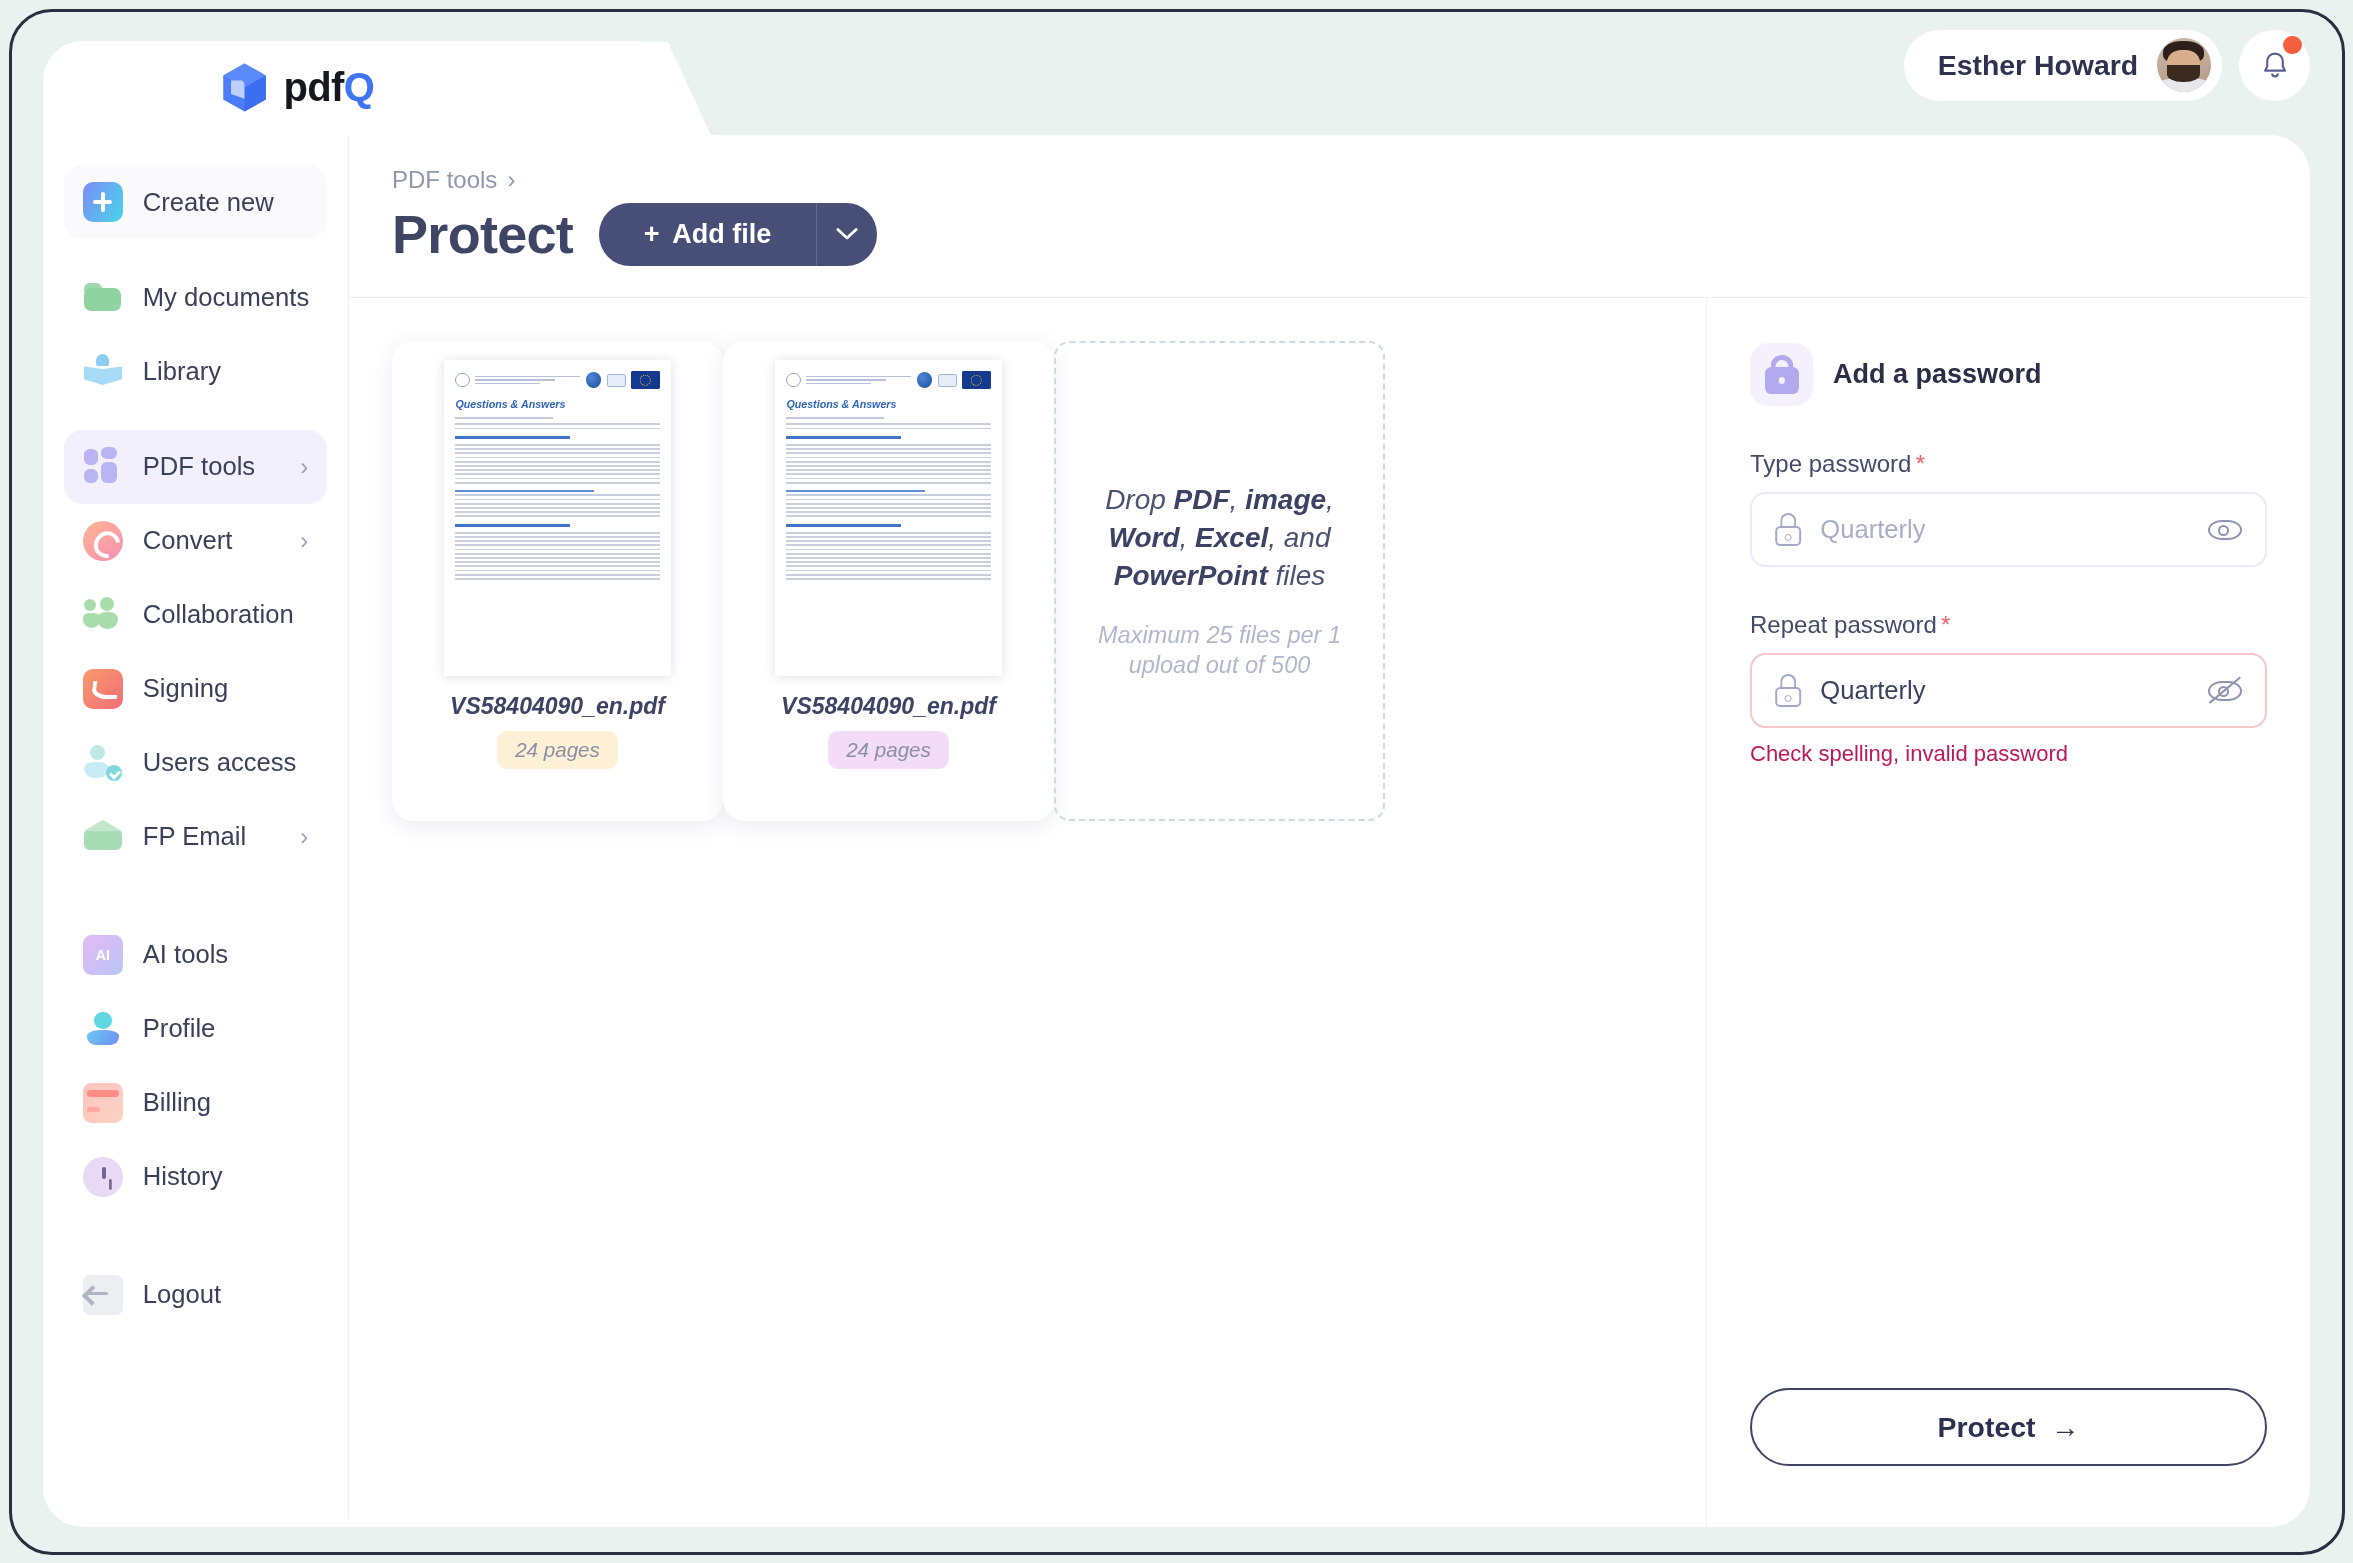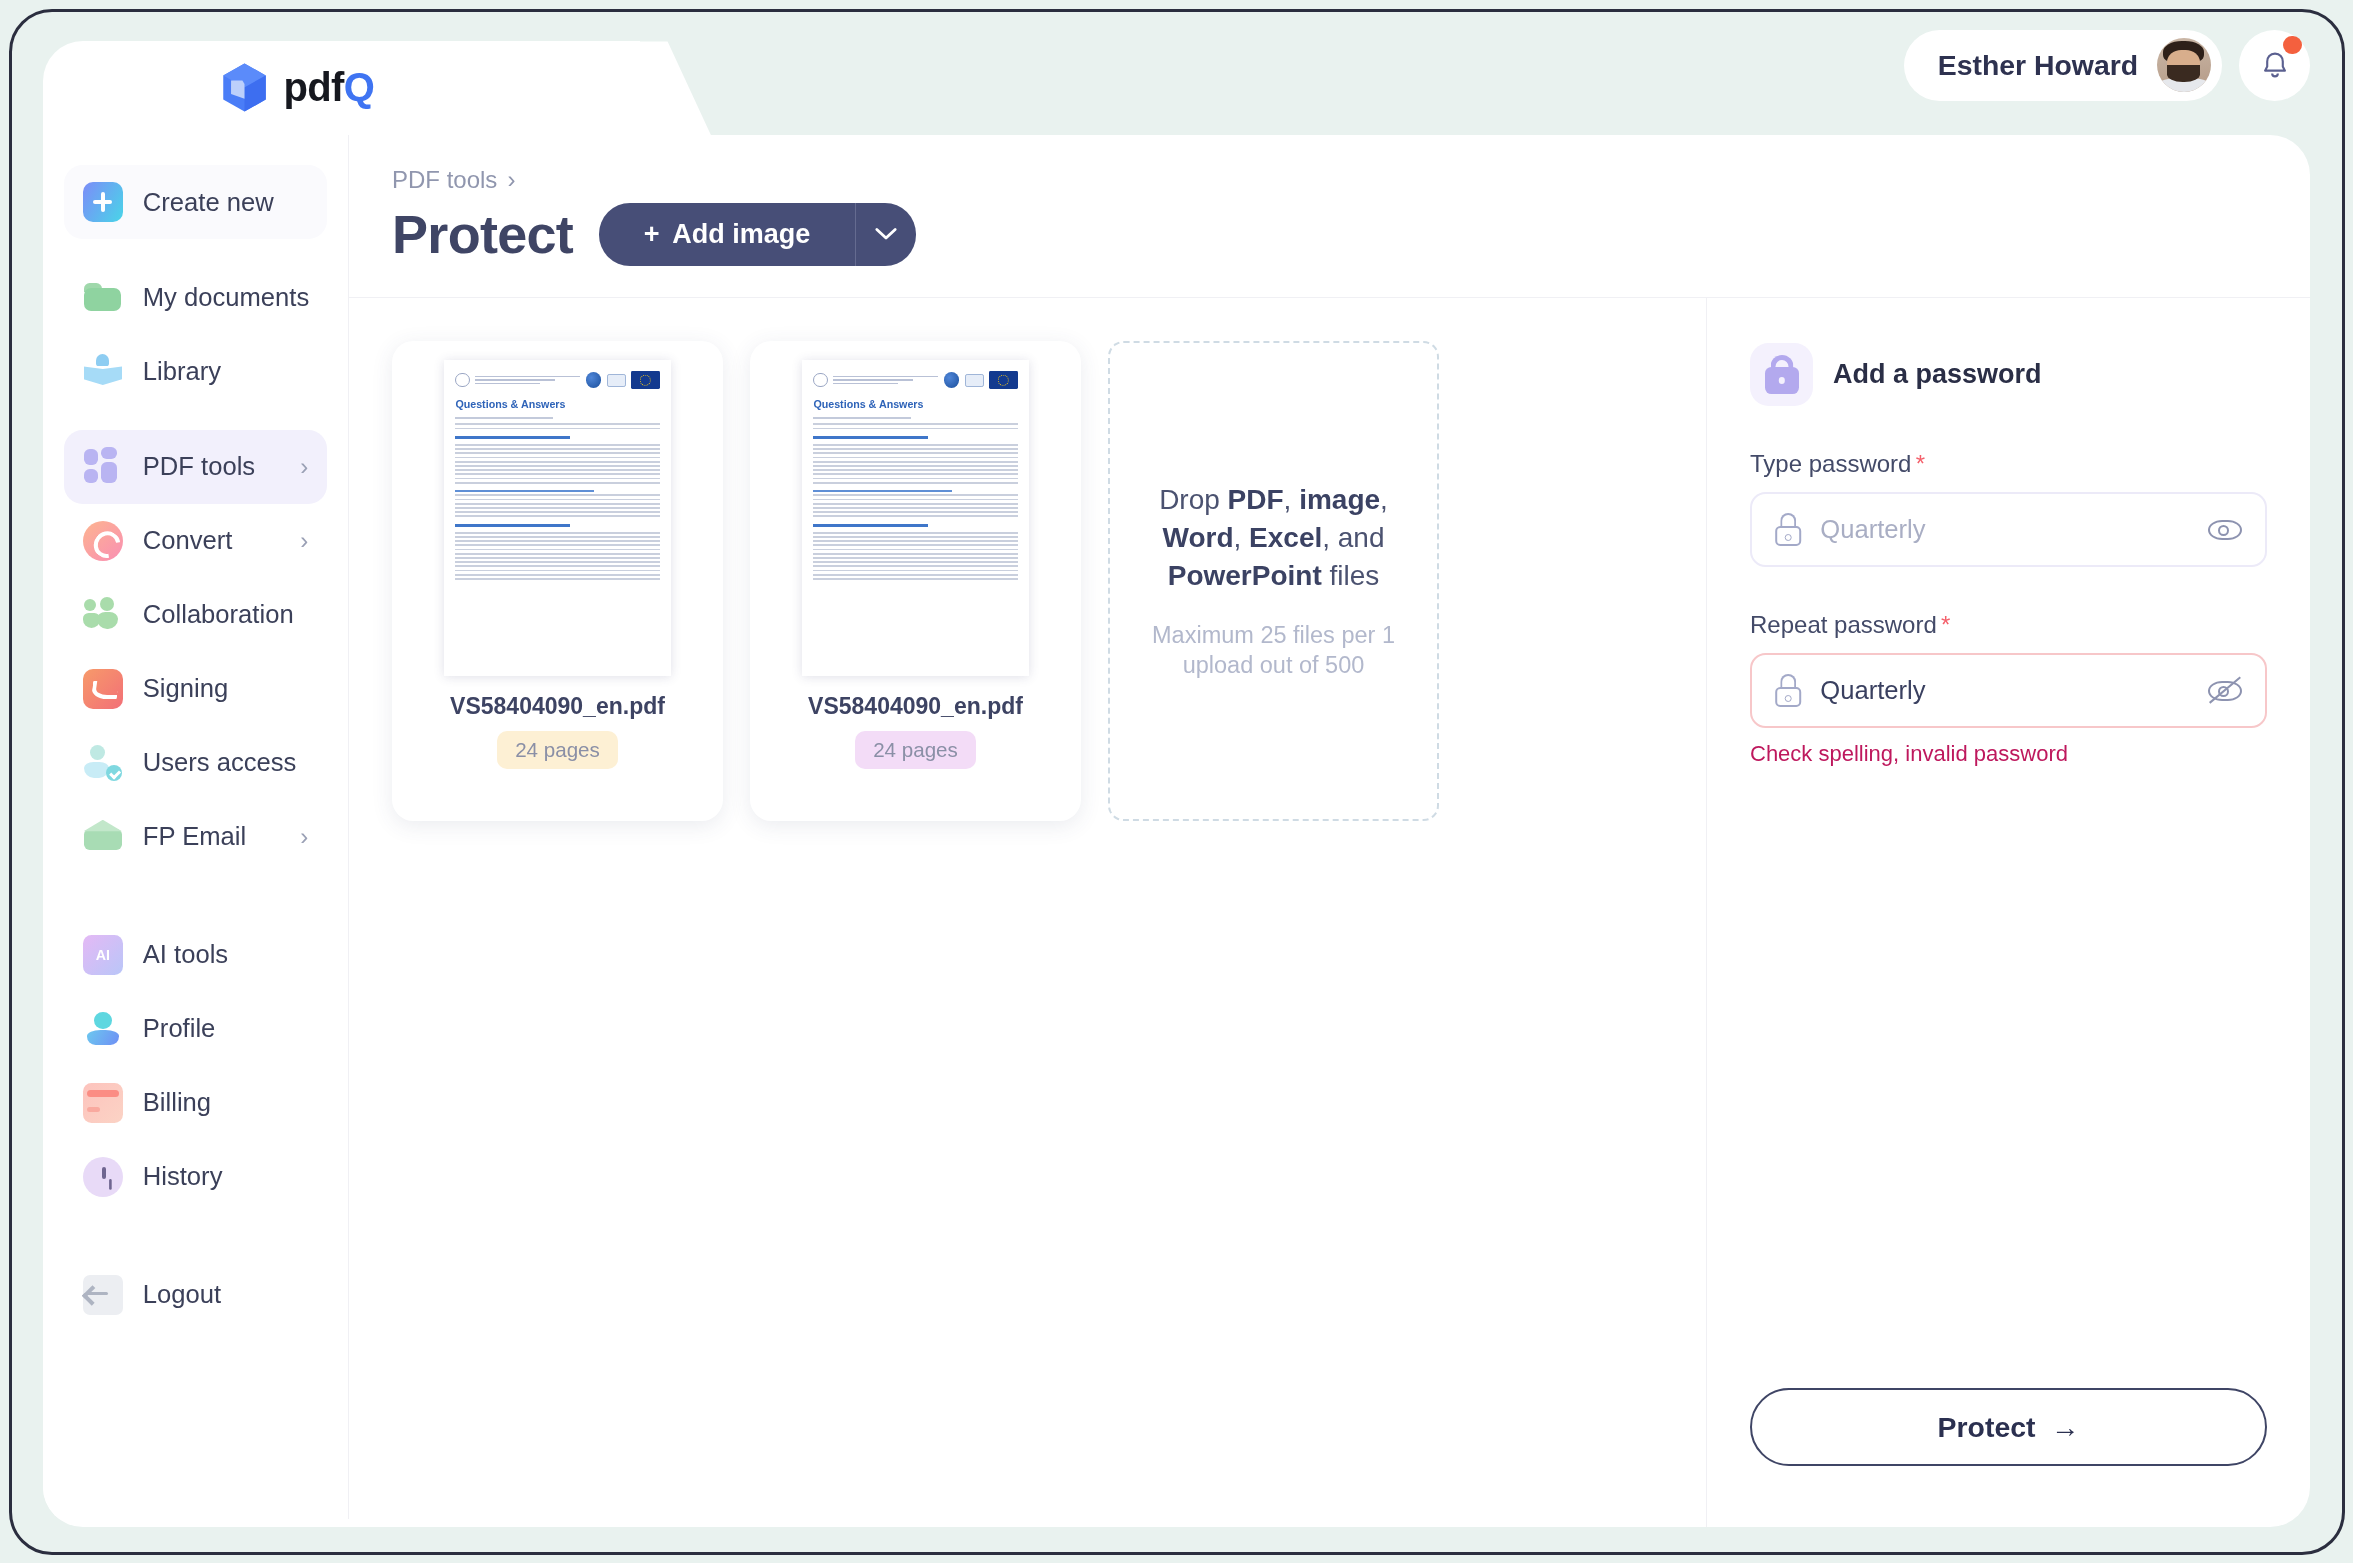--- a/index.html
+++ b/index.html
@@ -277,21 +277,21 @@
     position: absolute; left: 0; right: 0; top: 162px;
     height: 1.4px; background: #f0f0f4;
   }
 
   #work-area {
     position: absolute; left: 0; right: 0; top: 163px; bottom: 0;
     display: flex;
   }
   #files-pane {
     flex: 1; padding: 43px 0 0 43px;
-    display: flex; gap: 27px; align-items: flex-start;
+    display: flex; align-items: flex-start; font-style: italic;
   }
 
   .file-card {
     width: 331px; height: 480px;
     background: #ffffff; border-radius: 21.3px;
     box-shadow: 0 4.3px 21.3px rgba(60,64,110,0.10);
     padding: 18.5px 18.5px 0 18.5px;
     display: flex; flex-direction: column; align-items: center;
     cursor: pointer;
   }
@@ -577,21 +577,21 @@
       <div id="page-head">
         <div id="breadcrumb">
           <span>PDF tools</span>
           <span>›</span>
         </div>
         <div id="page-title-row">
           <div id="page-title">Protect</div>
           <div id="add-file-group">
             <div id="add-file-btn">
               <span>+</span>
-              <span>Add image</span>
+              <span>Add file</span>
             </div>
             <div id="add-file-caret">
               <svg width="24" height="15.6" viewBox="0 0 34 22">
                 <path d="M4 5 L17 17 L30 5" fill="none" stroke="#ffffff" stroke-width="4" stroke-linecap="round" stroke-linejoin="round"></path>
               </svg>
             </div>
           </div>
         </div>
       </div>
 

